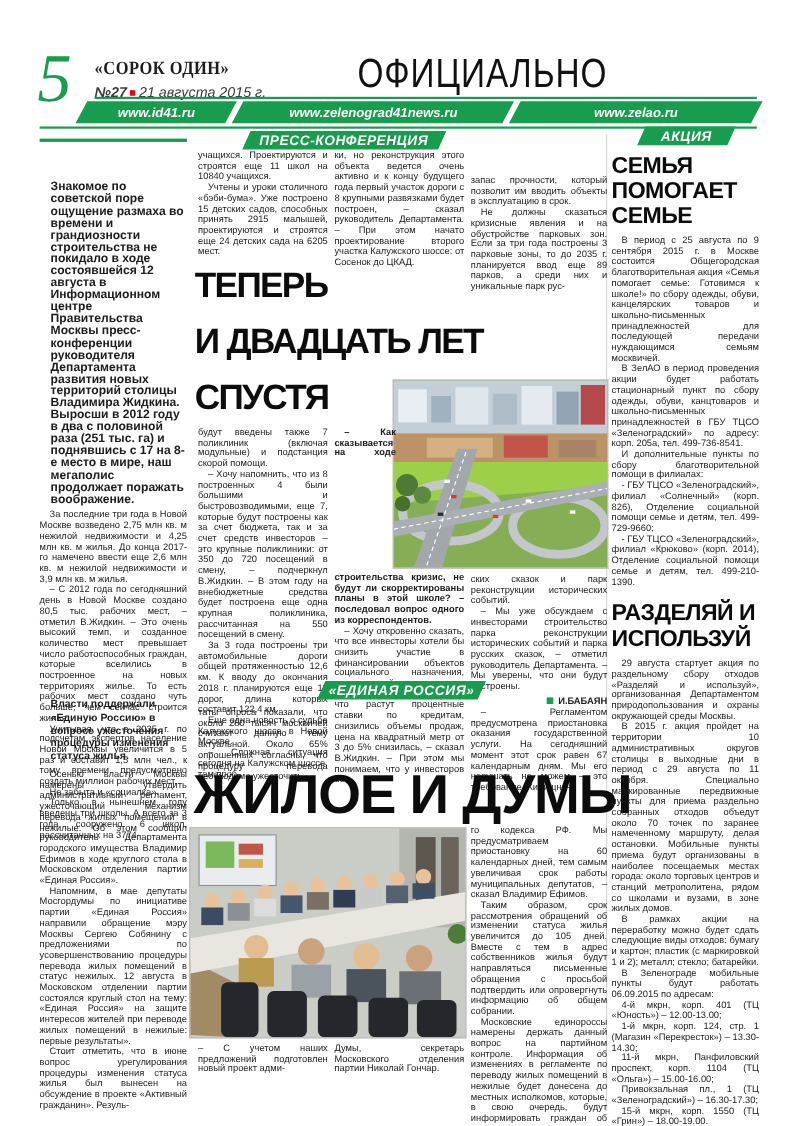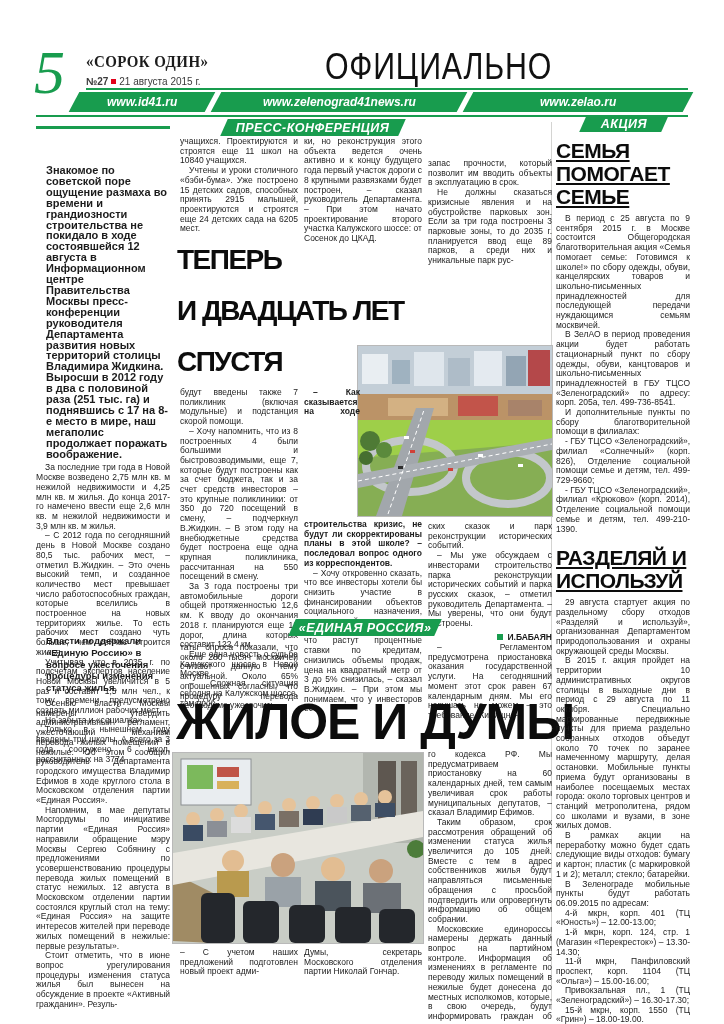--- a/index.html
+++ b/index.html
@@ -1,46 +1,46 @@
 <!DOCTYPE html>
 <html><head>
 <meta charset="utf-8">
 <style>
   html,body{margin:0;padding:0;background:#e9e9e7;}
   .page{position:relative;width:724px;height:1024px;background:#ffffff;font-family:"Liberation Sans",sans-serif;color:#1c1c1c;overflow:hidden;outline:1px solid #cfcfcd;}
   .abs{position:absolute;}
   
   .pagenum{font-family:"Liberation Serif",serif;font-style:italic;font-size:62px;color:#189c4e;line-height:60px;}
   .masthead{font-family:"Liberation Serif",serif;font-weight:bold;font-size:17px;letter-spacing:.5px;transform:scaleX(.88);transform-origin:left;white-space:nowrap;}
-  .issueline{font-size:10px;color:#3a3a3a;white-space:nowrap;}
+  .issueline{font-size:13px;color:#3a3a3a;white-space:nowrap;font-style:italic;}
   .issueline b{font-weight:bold;}
   .redsq{display:inline-block;width:5px;height:5px;background:#e2001a;margin:0 3px 1px 3px;vertical-align:middle;}
   .rubric{font-size:37px;font-weight:normal;letter-spacing:1px;color:#111;white-space:nowrap;}
   .rubric span{display:inline-block;transform:scaleX(.82);transform-origin:center;}
   .grule{background:#189c4e;}
   .urlband{background:#189c4e;transform:skewX(-28deg);display:flex;align-items:center;justify-content:center;}
   .urlband span{transform:skewX(28deg);color:#fff;font-weight:bold;font-style:italic;font-size:12px;white-space:nowrap;}
   
   .secbanner{background:#189c4e;transform:skewX(-24deg);display:flex;align-items:center;justify-content:center;}
   .secbanner span{transform:skewX(24deg);color:#fff;font-weight:bold;font-style:italic;font-size:12.5px;letter-spacing:.5px;white-space:nowrap;}
   
   .body p{margin:0;font-size:8.5px;line-height:9.7px;text-align:justify;text-indent:9px;}
   .cont p:first-child{text-indent:0;}
   .lead{font-weight:bold;font-size:11px;line-height:10.9px;padding-left:10px;margin-top:36px;}
   .lead p{margin:0;}
   .greenbar{width:100%;height:3px;background:#189c4e;margin-bottom:7px;}
-  .headline1{font-weight:bold;font-size:28px;line-height:51px;letter-spacing:-1.5px;color:#0c0c0c;white-space:nowrap;}
+  .headline1{font-weight:bold;font-size:32px;line-height:51px;letter-spacing:-1.5px;color:#0c0c0c;white-space:nowrap;}
   .headline2{font-weight:bold;font-size:50px;line-height:50px;letter-spacing:-1px;color:#0c0c0c;white-space:nowrap;}
   .wrapspacer{float:right;width:62px;height:132px;}
   .byline{text-align:right;font-weight:bold;font-size:8.5px;margin-top:3px;}
   .bylinesq{display:inline-block;width:6px;height:6px;background:#189c4e;margin-right:4px;}
   .intro{font-weight:bold;font-size:9.5px;line-height:11.8px;padding-left:10px;margin-bottom:5px;}
   
   .sidebar .body p{margin:0 0 0 0;}
-  .sideh{font-weight:bold;font-size:21px;line-height:23px;letter-spacing:-.5px;color:#0c0c0c;margin:7px 0 6px 0;text-decoration:underline;}
+  .sideh{font-weight:bold;font-size:21px;line-height:23px;letter-spacing:-.5px;color:#0c0c0c;margin:7px 0 6px 0;}
   .photo{border:1px solid #b9b9b9;box-sizing:border-box;background:#ccc;}
   .vrule{background:#d4d4d2;width:1px;}
 </style>
 </head>
 <body>
 
 <div class="page">
 
   <div class="abs pagenum" style="left:34px;top:42px;">5</div>
   <div class="abs masthead" style="left:86px;top:52px;">«СОРОК ОДИН»</div>

